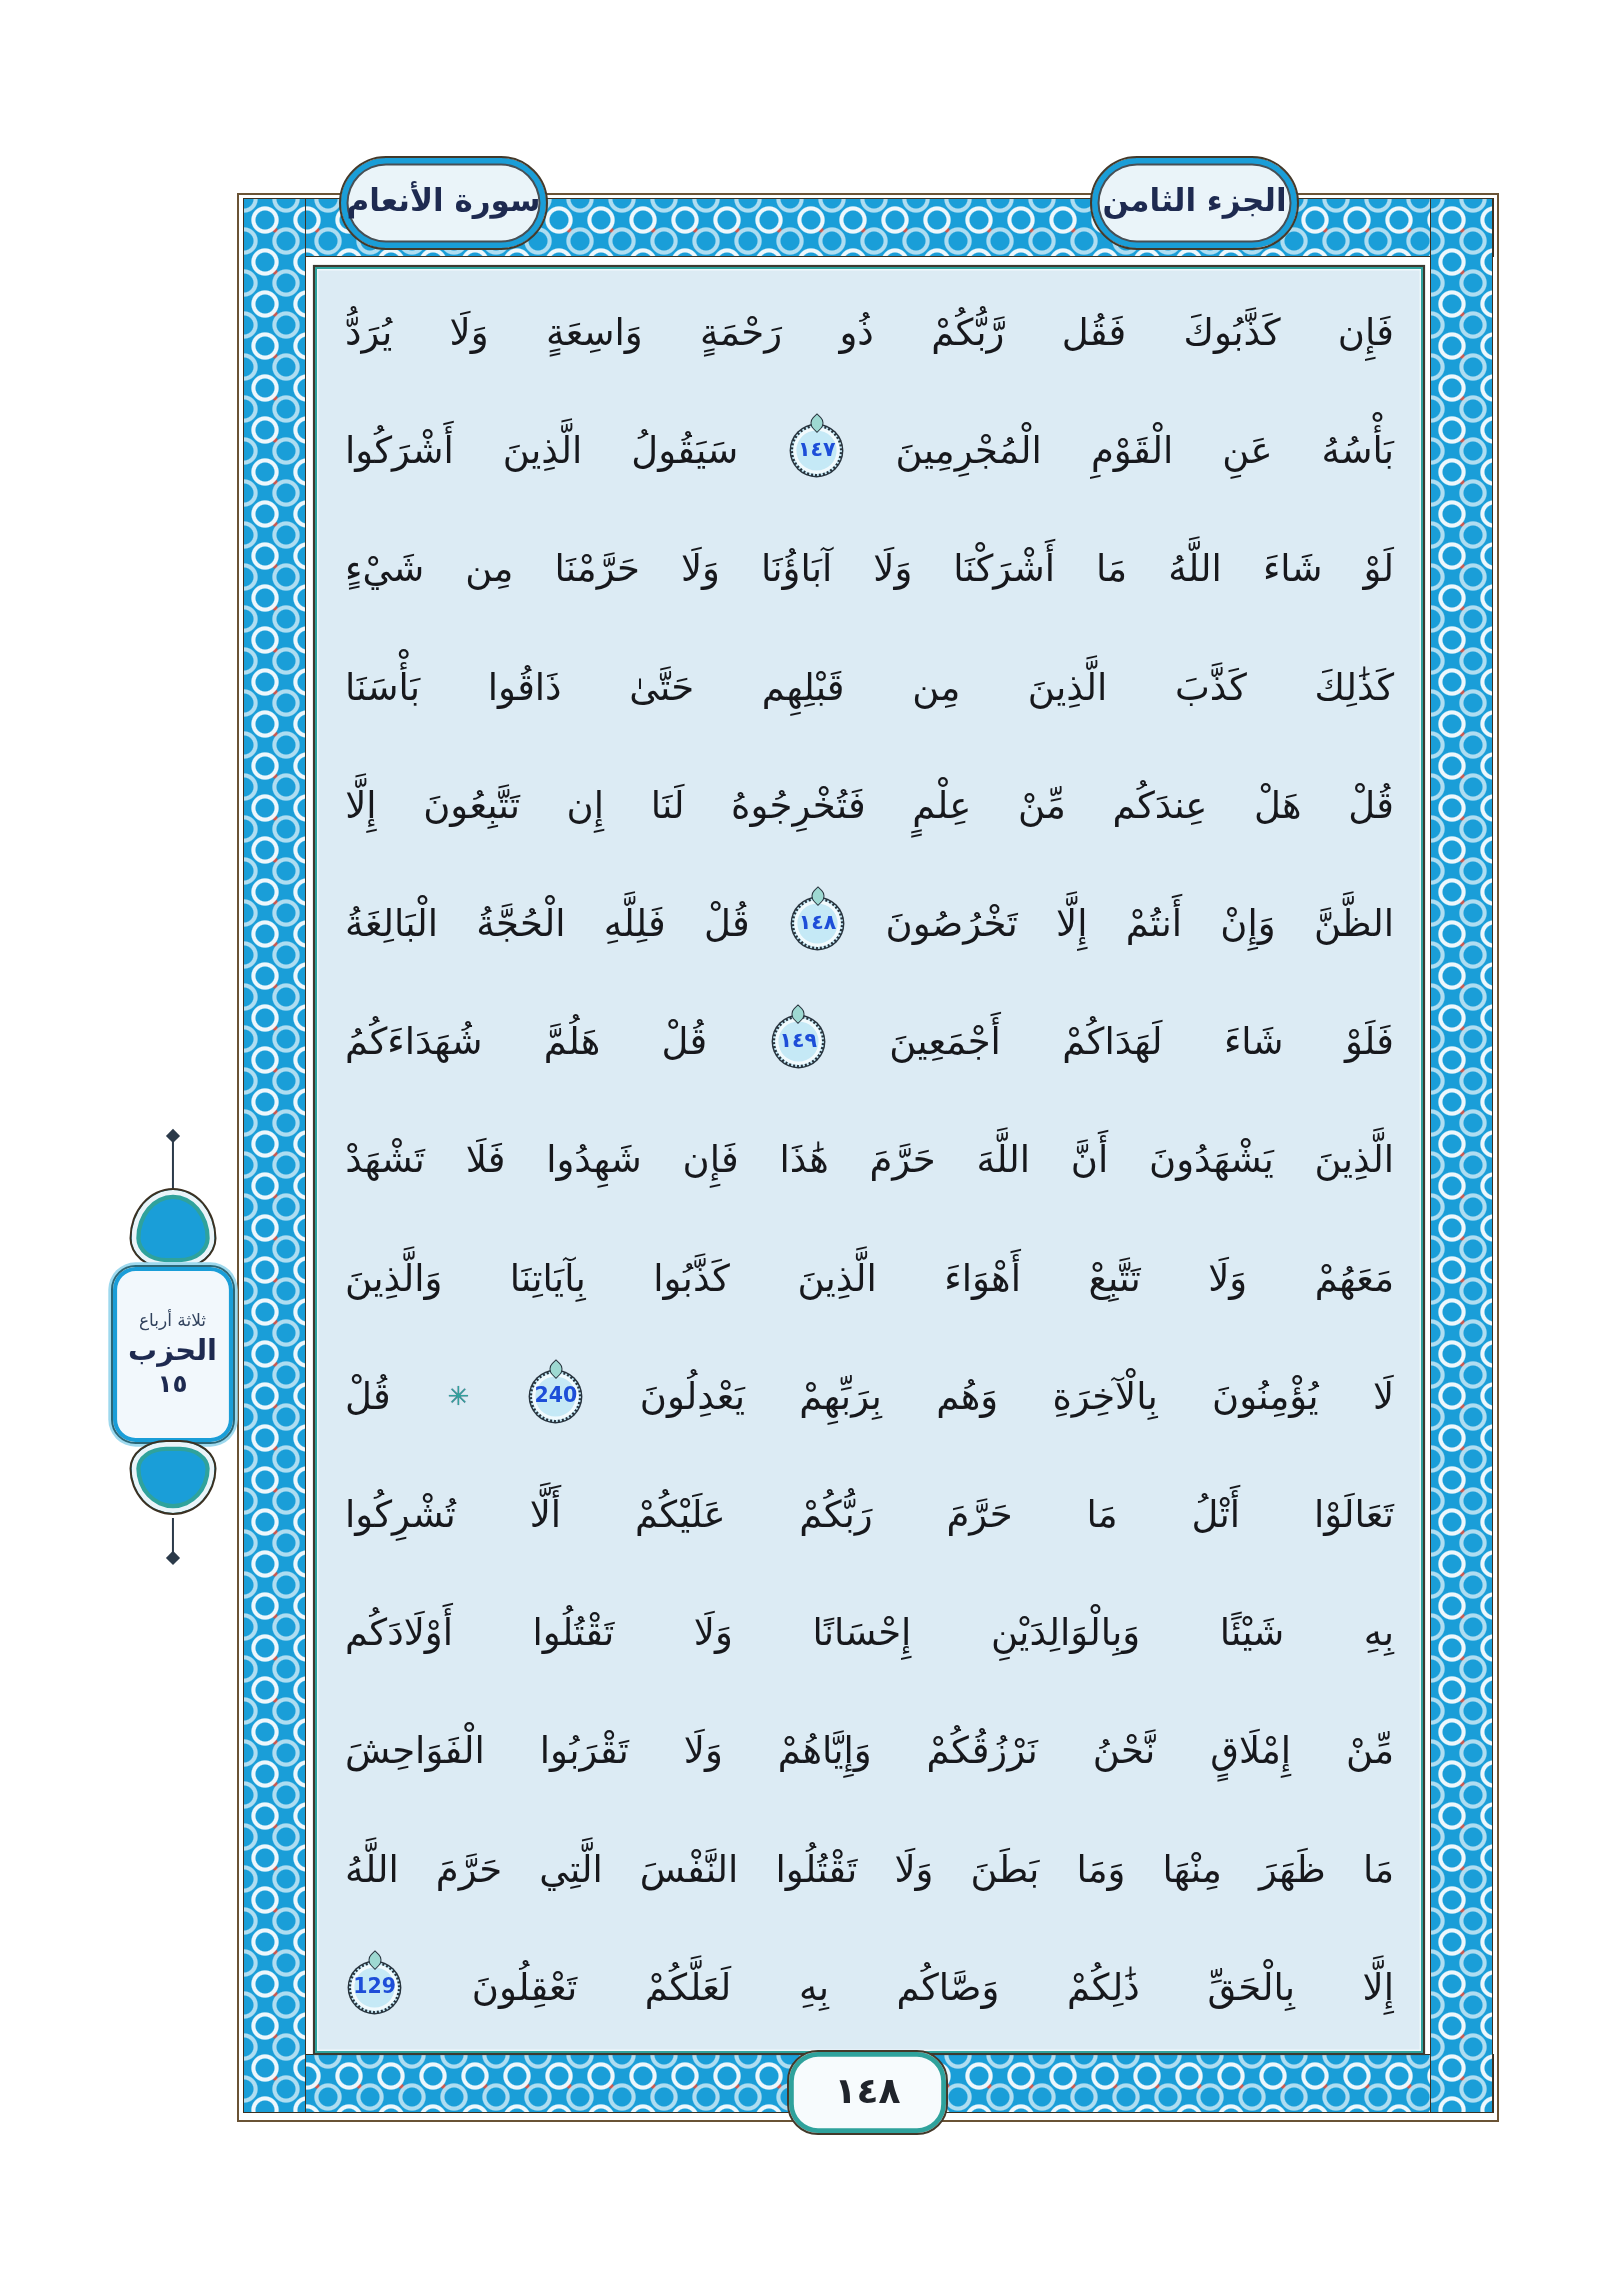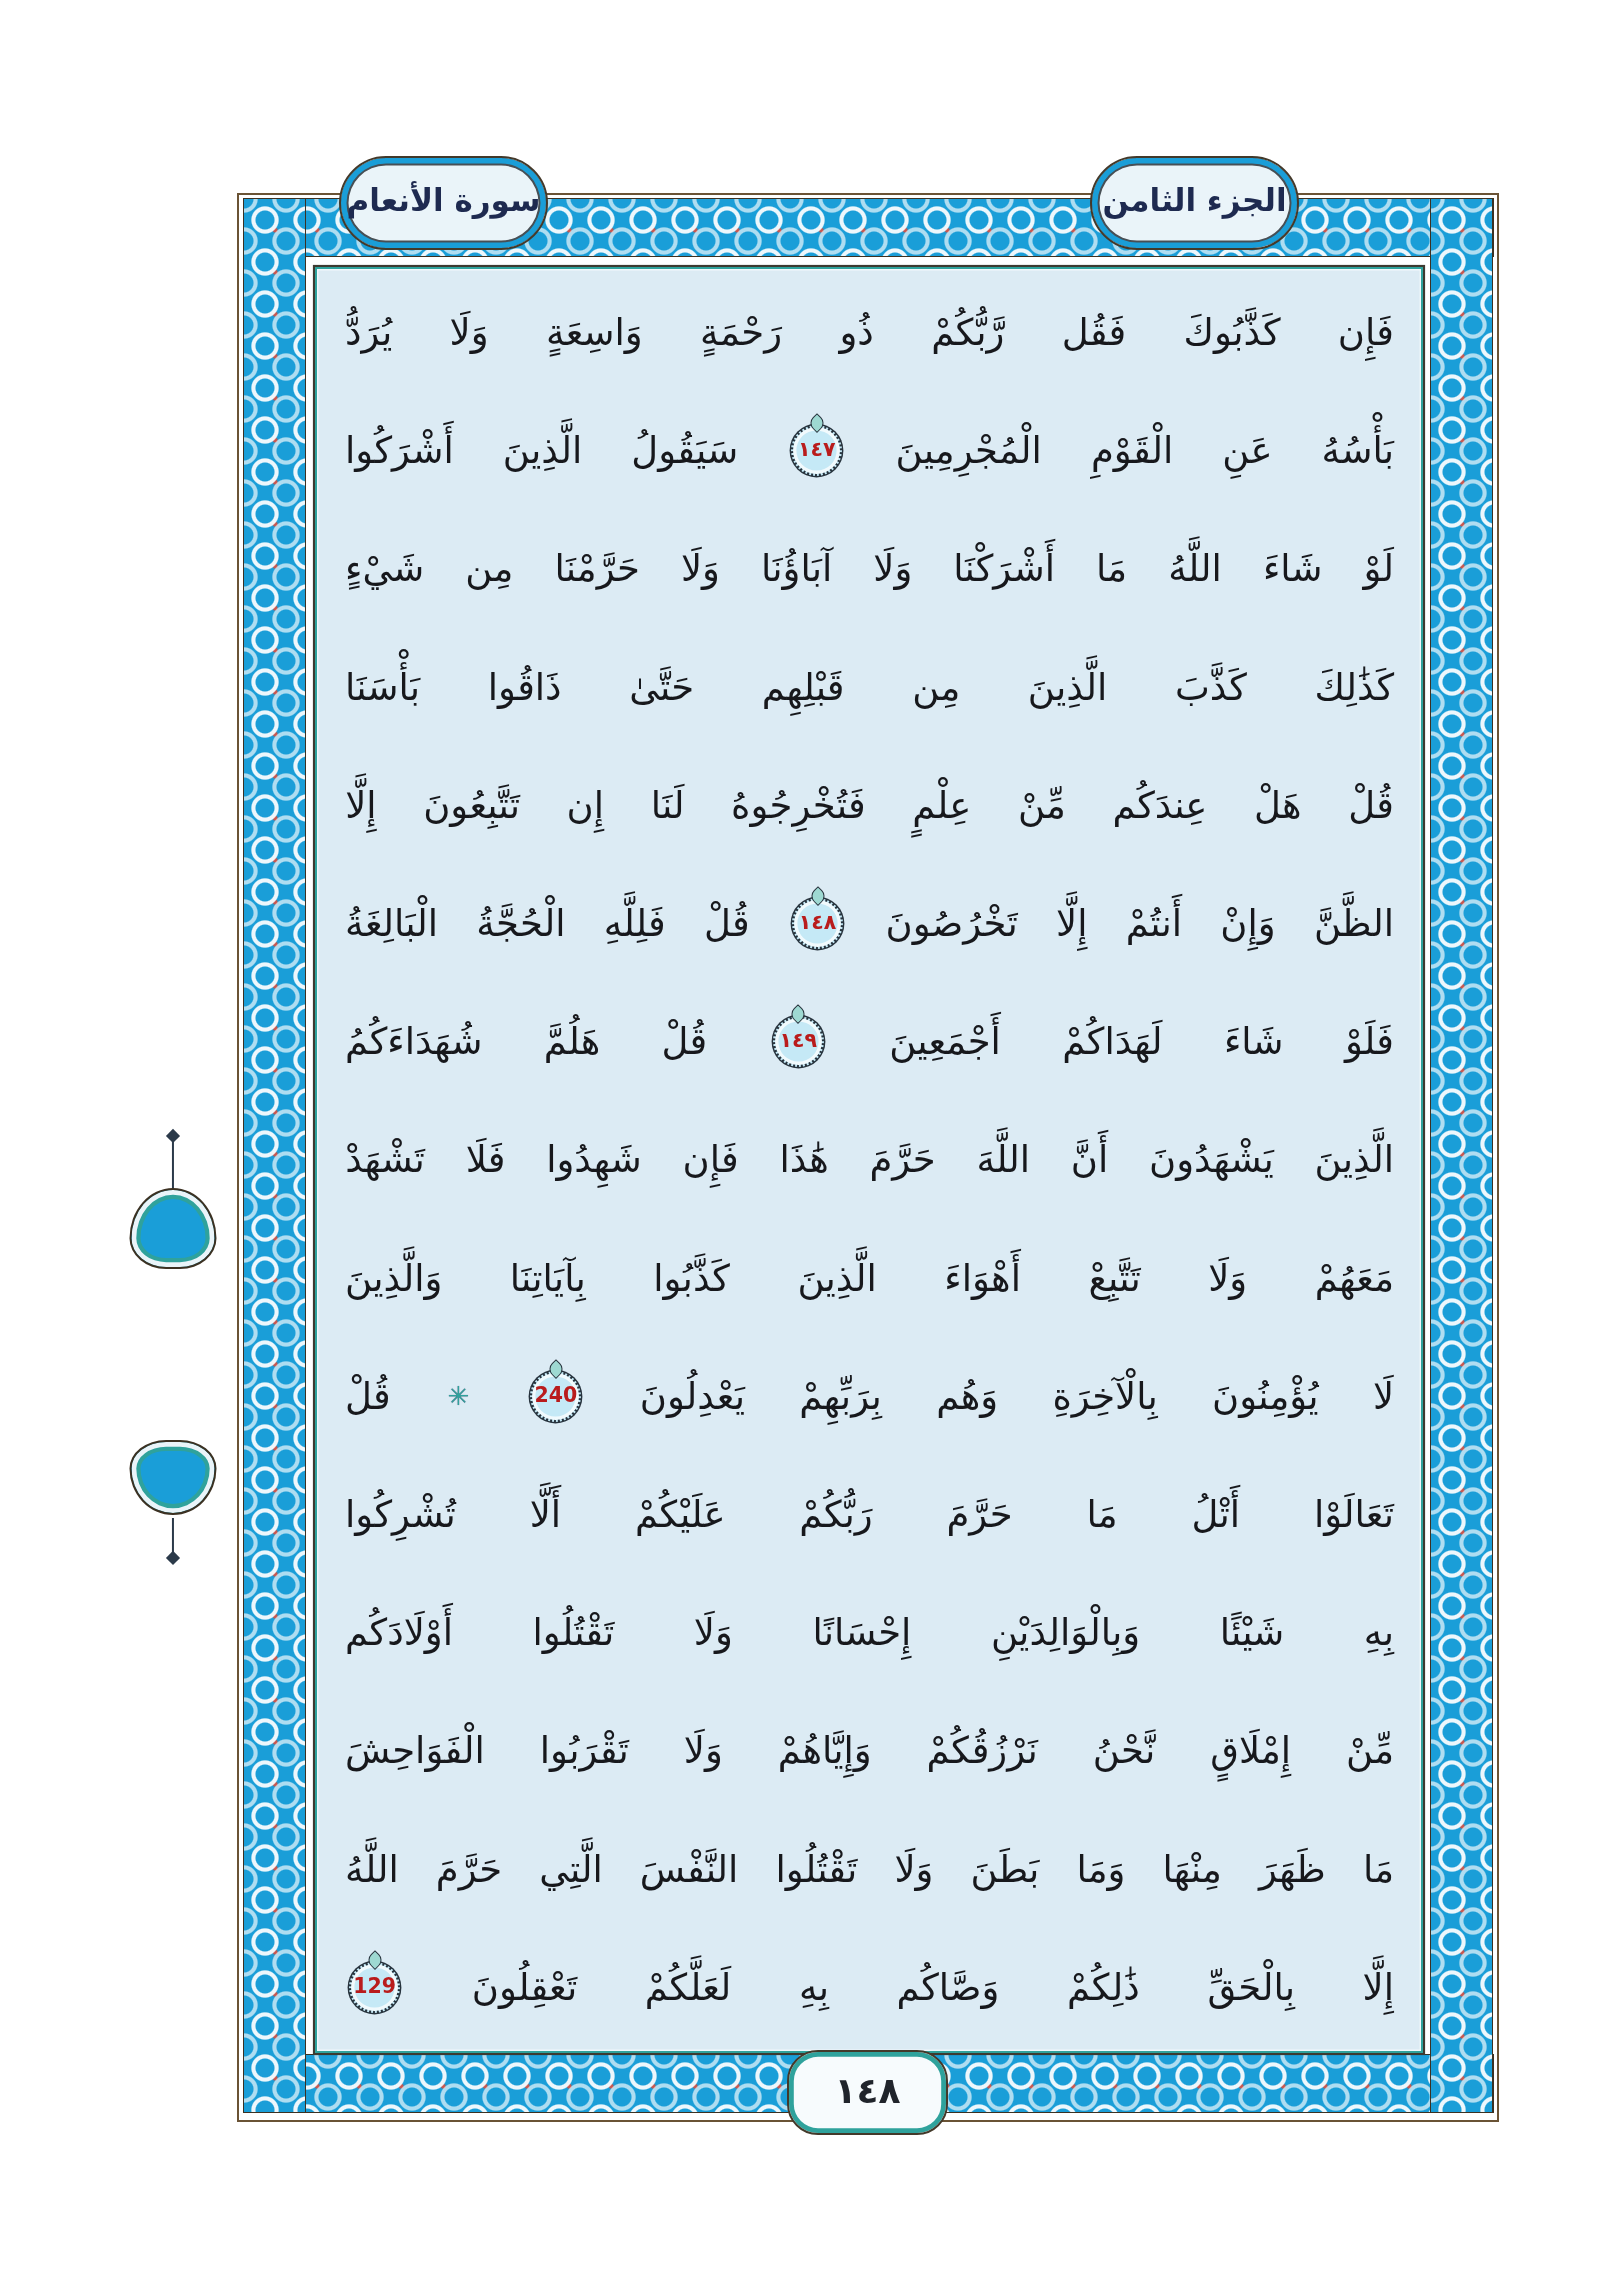--- a/index.html
+++ b/index.html
@@ -68,21 +68,21 @@
     border:2.1px dotted #27333d;
     box-shadow:0 0 0 1.4px #27333d, inset 0 0 0 3.4px rgba(255,255,255,.75);
     display:flex;align-items:center;justify-content:center;margin:0 4.1px;
   }
   .vmarker::before{
     content:"";position:absolute;top:-11px;left:50%;
     transform:translateX(-50%) rotate(45deg);
     width:11.6px;height:11.6px;background:#9ed9d2;border:1.4px solid #27333d;
     border-radius:0 60% 0 60%;
   }
-  .vnum{font-size:20.5px;font-weight:bold;color:#b91c1c;padding-bottom:2.7px;}
+  .vnum{font-size:20.5px;font-weight:bold;color:#1d4ed8;padding-bottom:2.7px;}
   .hstar{flex:0 0 auto;font-size:26px;color:#2fa29c;text-shadow:0 0 0.7px #1e2a50;margin:0 2.7px;}
   
   .page-plate{
     position:absolute;left:787px;top:2050px;width:161px;height:85px;z-index:7;
     box-sizing:border-box;border-radius:31px;background:#f7fbfd;
     border:2.1px solid #43392a;
     box-shadow:inset 0 0 0 4.8px #2fa29c, inset 0 0 0 6.8px #f7fbfd;
     display:flex;align-items:center;justify-content:center;
   }
   .page-num{font-size:36px;font-weight:bold;color:#20242b;padding-bottom:4.1px;}
@@ -307,20 +307,25 @@
       <span class="vmarker">
         <span class="vnum">129</span>
       </span>
     </div>
   </div>
 
 <div class="hizb-ornament">
   <span class="orn-diamond top"></span>
   <span class="orn-line top"></span>
   <span class="orn-dome top"></span>
+  <div class="hizb-body">
+    <span class="hizb-fraction">ثلاثة أرباع</span>
+    <span class="hizb-word">الحزب</span>
+    <span class="hizb-num">١٥</span>
+  </div>
   <span class="orn-dome bottom"></span>
   <span class="orn-line bottom"></span>
   <span class="orn-diamond bottom"></span>
 </div>
 
 <div class="page-plate">
   <span class="page-num">١٤٨</span>
 </div>
 
 

